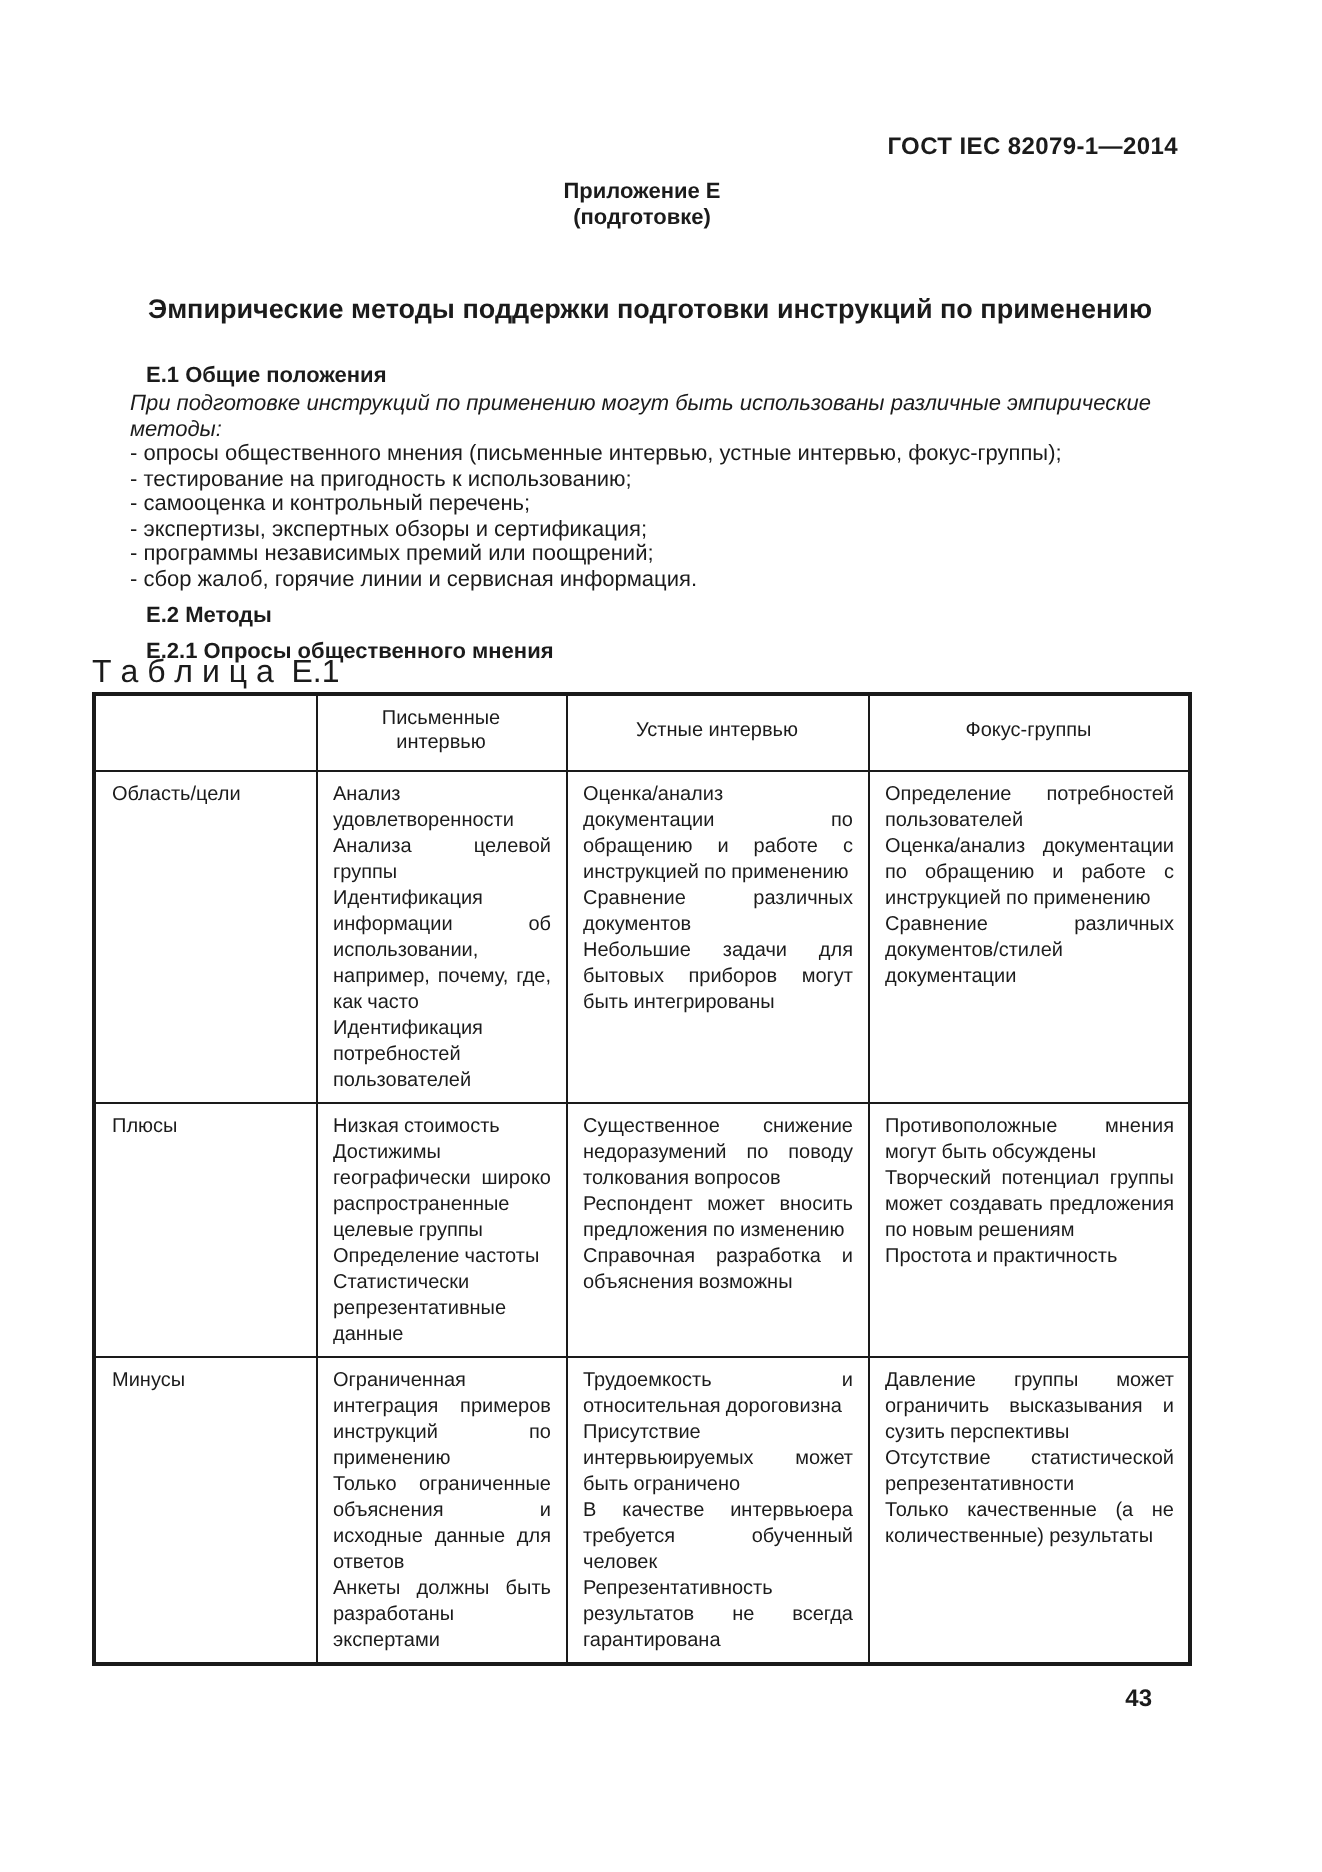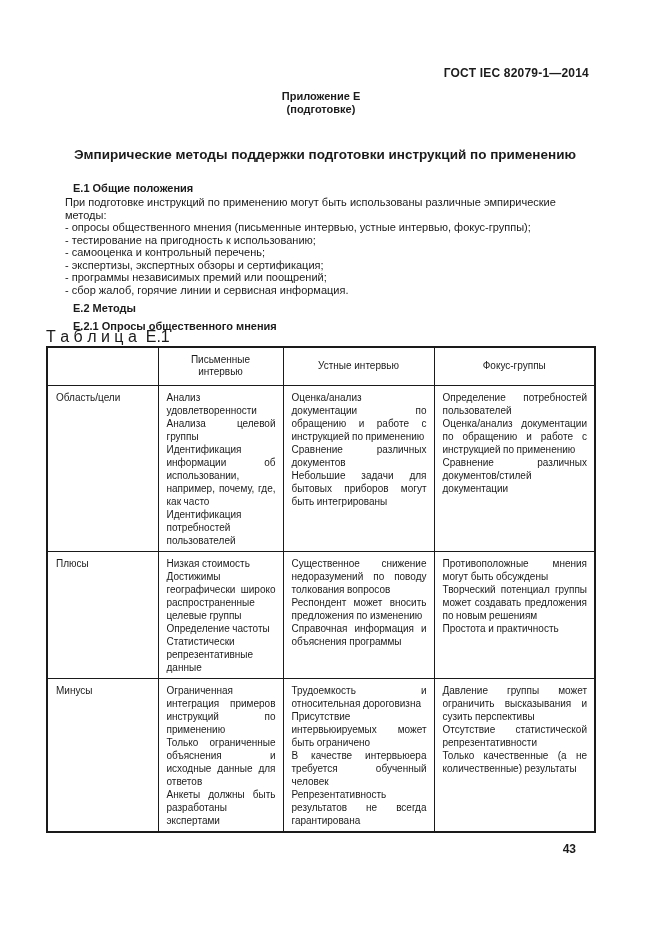--- a/index.html
+++ b/index.html
@@ -18,21 +18,21 @@
   }
   .title {
     position:absolute; top:147px; left:30px; width:590px;
     text-align:center; font-weight:bold; font-size:13.5px; line-height:16px;
   }
   .e1 {
     position:absolute; top:182px; left:65px; width:533px;
     font-size:11px; line-height:12.5px;
   }
   .sec-h { font-weight:bold; font-size:11px; line-height:13px; margin-left:8px; }
-  .intro { margin-top:1px; }
+  .intro { margin-top:1px;font-style:italic; }
   .pre { white-space:pre-line; }
   .h-e2 { margin-top:6px; }
   .h-e21 { margin-top:5px; }
   .table-block { position:absolute; top:331px; left:46px; width:548px; }
   .tbl-label { font-size:16px; line-height:12px; }
   table.e1-table {
     border-collapse:collapse; table-layout:fixed; width:548px;
     margin-top:3px; border:2px solid #1a1a1a;
   }
   .e1-table th, .e1-table td {
@@ -122,21 +122,21 @@
 Сравнение различных документов/стилей документации</td>
         </tr>
         <tr class="r1">
           <td class="row-label">Плюсы</td>
           <td class="cell-multi">Низкая стоимость
 Достижимы географически широко распространенные целевые группы
 Определение частоты
 Статистически репрезентативные данные</td>
           <td class="cell-multi">Существенное снижение недоразумений по поводу толкования вопросов
 Респондент может вносить предложения по изменению
-Справочная информация и объяснения программы</td>
+Справочная разработка и объяснения возможны</td>
           <td class="cell-multi">Противоположные мнения могут быть обсуждены
 Творческий потенциал группы может создавать предложения по новым решениям
 Простота и практичность</td>
         </tr>
         <tr class="r2">
           <td class="row-label">Минусы</td>
           <td class="cell-multi">Ограниченная интеграция примеров инструкций по применению
 Только ограниченные объяснения и исходные данные для ответов
 Анкеты должны быть разработаны экспертами</td>
           <td class="cell-multi">Трудоемкость и относительная дороговизна

